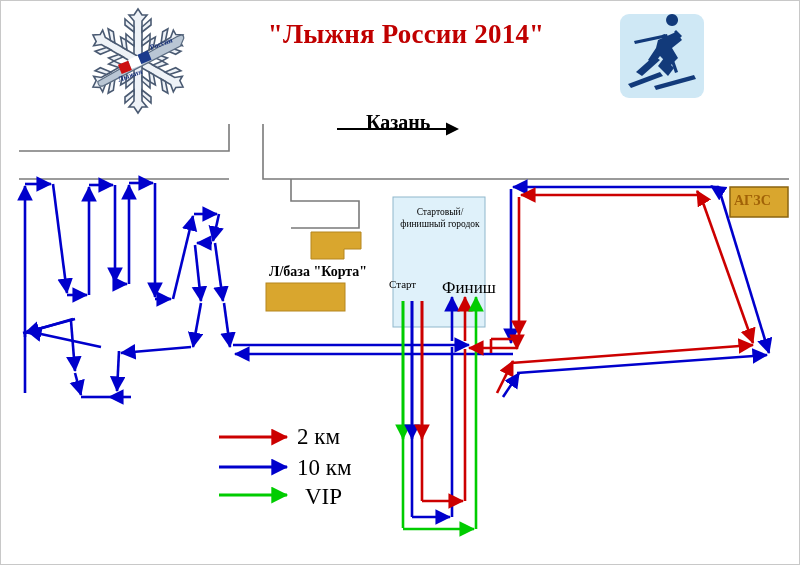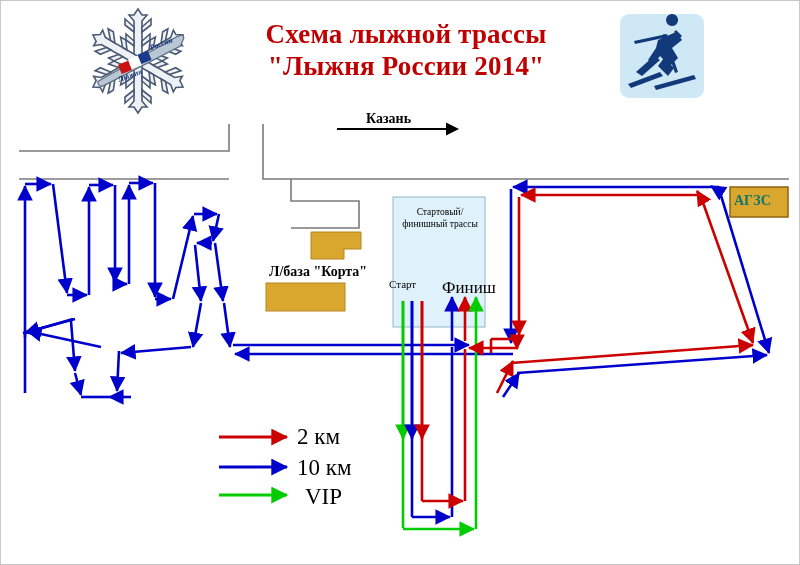--- a/index.html
+++ b/index.html
@@ -62,30 +62,30 @@
 
   
   .lbl {
     position: absolute;
     font-family: "Liberation Serif", serif;
     color: #000000;
     white-space: nowrap;
   }
   #label-kazan {
     left: 365px; top: 110px;
-    font-size: 14px; font-weight: bold;
+    font-size: 20px; font-weight: bold;
   }
   #label-lbaza {
     left: 268px; top: 263px;
     font-size: 14px; font-weight: bold;
   }
   #label-agzs {
     left: 733px; top: 192px;
     font-size: 14px; font-weight: bold;
-    color: #0f766e;
+    color: #a16207;
   }
   #label-gorodok {
     left: 398px; top: 205px;
     width: 82px;
     text-align: center;
     font-size: 9.5px;
     line-height: 1.3;
     white-space: normal;
     font-family: "Liberation Serif", serif;
   }
@@ -138,21 +138,20 @@
         <rect x="50" y="49" width="11" height="10" fill="#ffffff" stroke="none"></rect>
         <rect x="61" y="48" width="11" height="10" fill="#1b3a8c" stroke="none"></rect>
         <rect x="39" y="50" width="11" height="10" fill="#cc1111" stroke="none"></rect>
       </g>
       <text x="40" y="75" font-family="Liberation Serif, serif" font-size="7.5" fill="#16307a" font-weight="bold" transform="rotate(-20 40 75)">Лыжня</text>
       <text x="72" y="43" font-family="Liberation Serif, serif" font-size="7.5" fill="#16307a" font-weight="bold" transform="rotate(-20 72 43)">России</text>
     </svg>
   </div>
 
   <div id="title-block">
-    <span id="title-line1">Схема лыжной трассы</span>
     <span id="title-line2">"Лыжня России 2014"</span>
   </div>
 
   <div id="skier-badge">
     <svg viewBox="0 0 84 84" width="84" height="84">
       <g fill="#123a7a">
 
         <path d="M 8,70 L 40,58 L 43,62 L 11,74 Z"></path>
         <path d="M 34,72 L 74,61 L 76,65 L 36,76 Z"></path>
 
@@ -316,21 +315,21 @@
       <path d="M 218,494 L 286,494" stroke="#00cc00" stroke-width="2.8" marker-end="url(#ar-green)"></path>
     </g>
   </svg>
 
   <div class="lbl" id="label-kazan">Казань</div>
 
   <div class="lbl" id="label-lbaza">Л/база "Корта"</div>
 
   <div class="lbl" id="label-agzs">АГЗС</div>
 
-  <div class="lbl" id="label-gorodok">Стартовый/ финишный трассы</div>
+  <div class="lbl" id="label-gorodok">Стартовый/ финишный городок</div>
 
   <div class="lbl" id="label-start">Старт</div>
 
   <div class="lbl" id="label-finish">Финиш</div>
 
   <div class="legend-lbl" id="legend-5km">2 км</div>
   <div class="legend-lbl" id="legend-10km">10 км</div>
   <div class="legend-lbl" id="legend-vip">VIP</div>
 
 </div>

